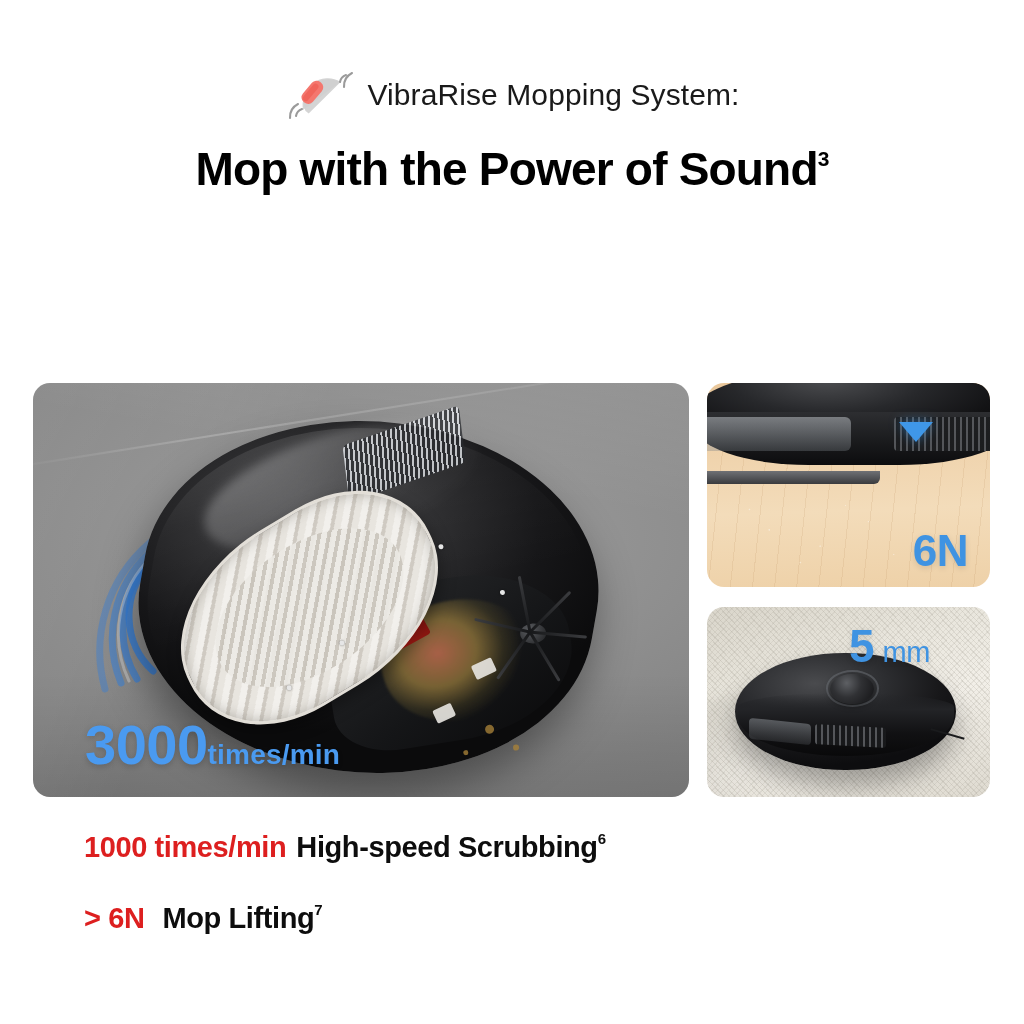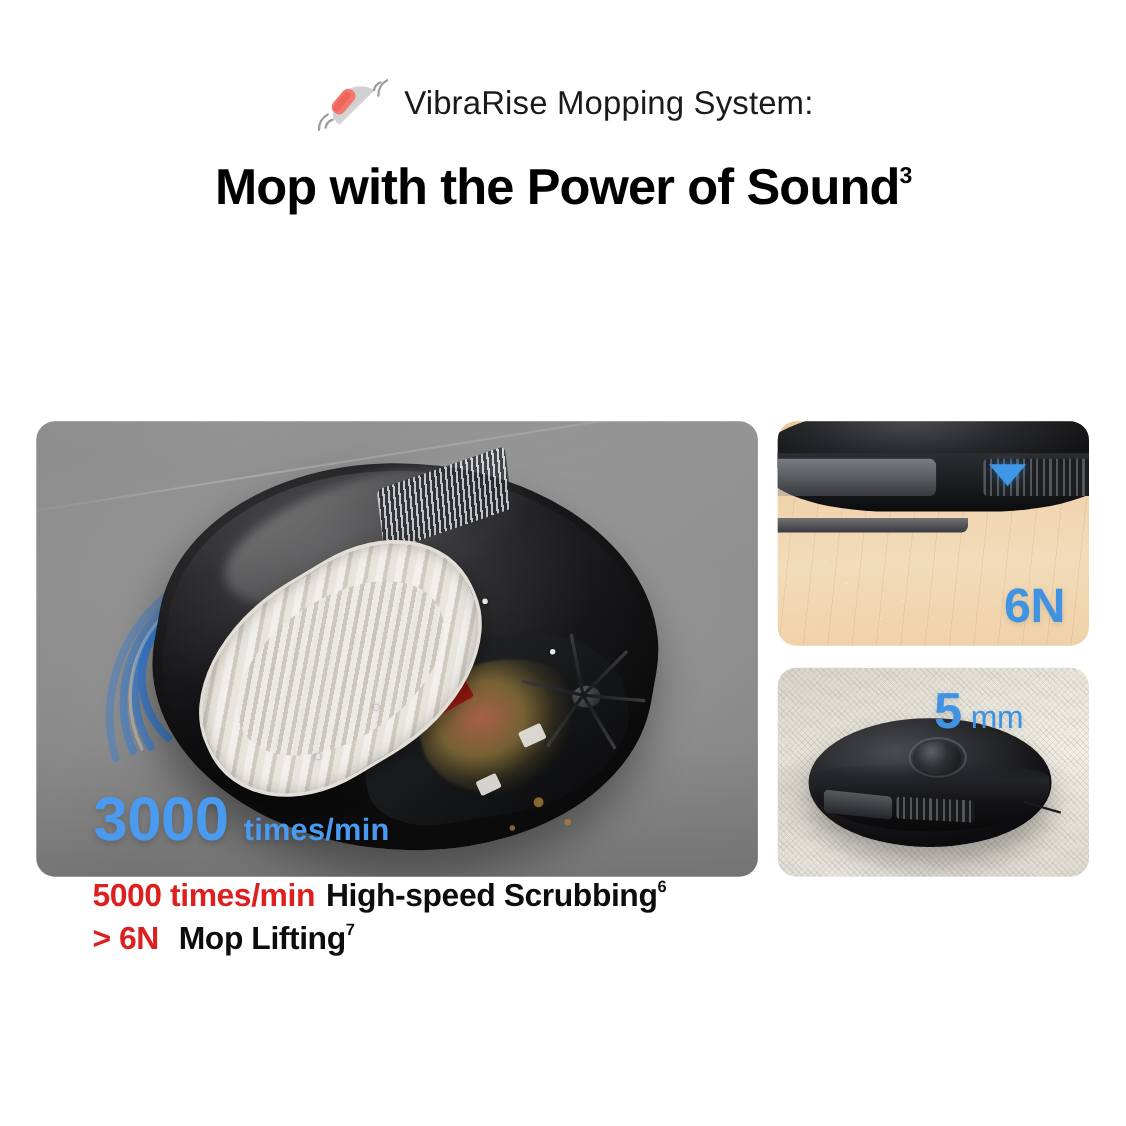--- a/index.html
+++ b/index.html
@@ -266,21 +266,20 @@
     box-shadow: 0 0 2px rgba(0,0,0,0.5);
   }
 
   
   .label-3000 {
     position: absolute;
     left: 52px;
     bottom: 24px;
     display: flex;
     align-items: baseline;
-    gap: 14px;
     color: #4a9af0;
   }
   .label-3000 .big {
     font-size: 56px;
     font-weight: 700;
     letter-spacing: -0.5px;
     line-height: 1;
     text-shadow: 0 2px 6px rgba(0,0,0,0.18);
   }
   .label-3000 .small {
@@ -522,20 +521,21 @@
     font-weight: 700;
     font-size: 29px;
     letter-spacing: -0.4px;
   }
   .spec-label {
     color: #0d0d0d;
     font-weight: 700;
     font-size: 29px;
     letter-spacing: -0.4px;
     margin-left: 10px;
+    margin-top: 32px;
   }
   .spec-label.wide { margin-left: 18px; }
   .spec-label .sup {
     font-size: 15px;
     vertical-align: super;
     line-height: 0;
     position: relative;
     top: -2px;
   }
 </style>
@@ -674,21 +674,21 @@
 
     <div class="label-5mm">
       <span class="big">5</span>
       <span class="small">mm</span>
     </div>
   </div>
 
   <div class="specs">
 
     <div class="spec-row">
-      <span class="spec-value">5000 times/min</span>
+      <span class="spec-value">1000 times/min</span>
       <span class="spec-label"><span>High-speed Scrubbing</span><span class="sup">6</span></span>
     </div>
 
     <div class="spec-row">
       <span class="spec-value">&gt; 6N</span>
       <span class="spec-label wide"><span>Mop Lifting</span><span class="sup">7</span></span>
     </div>
 
 
   </div>

